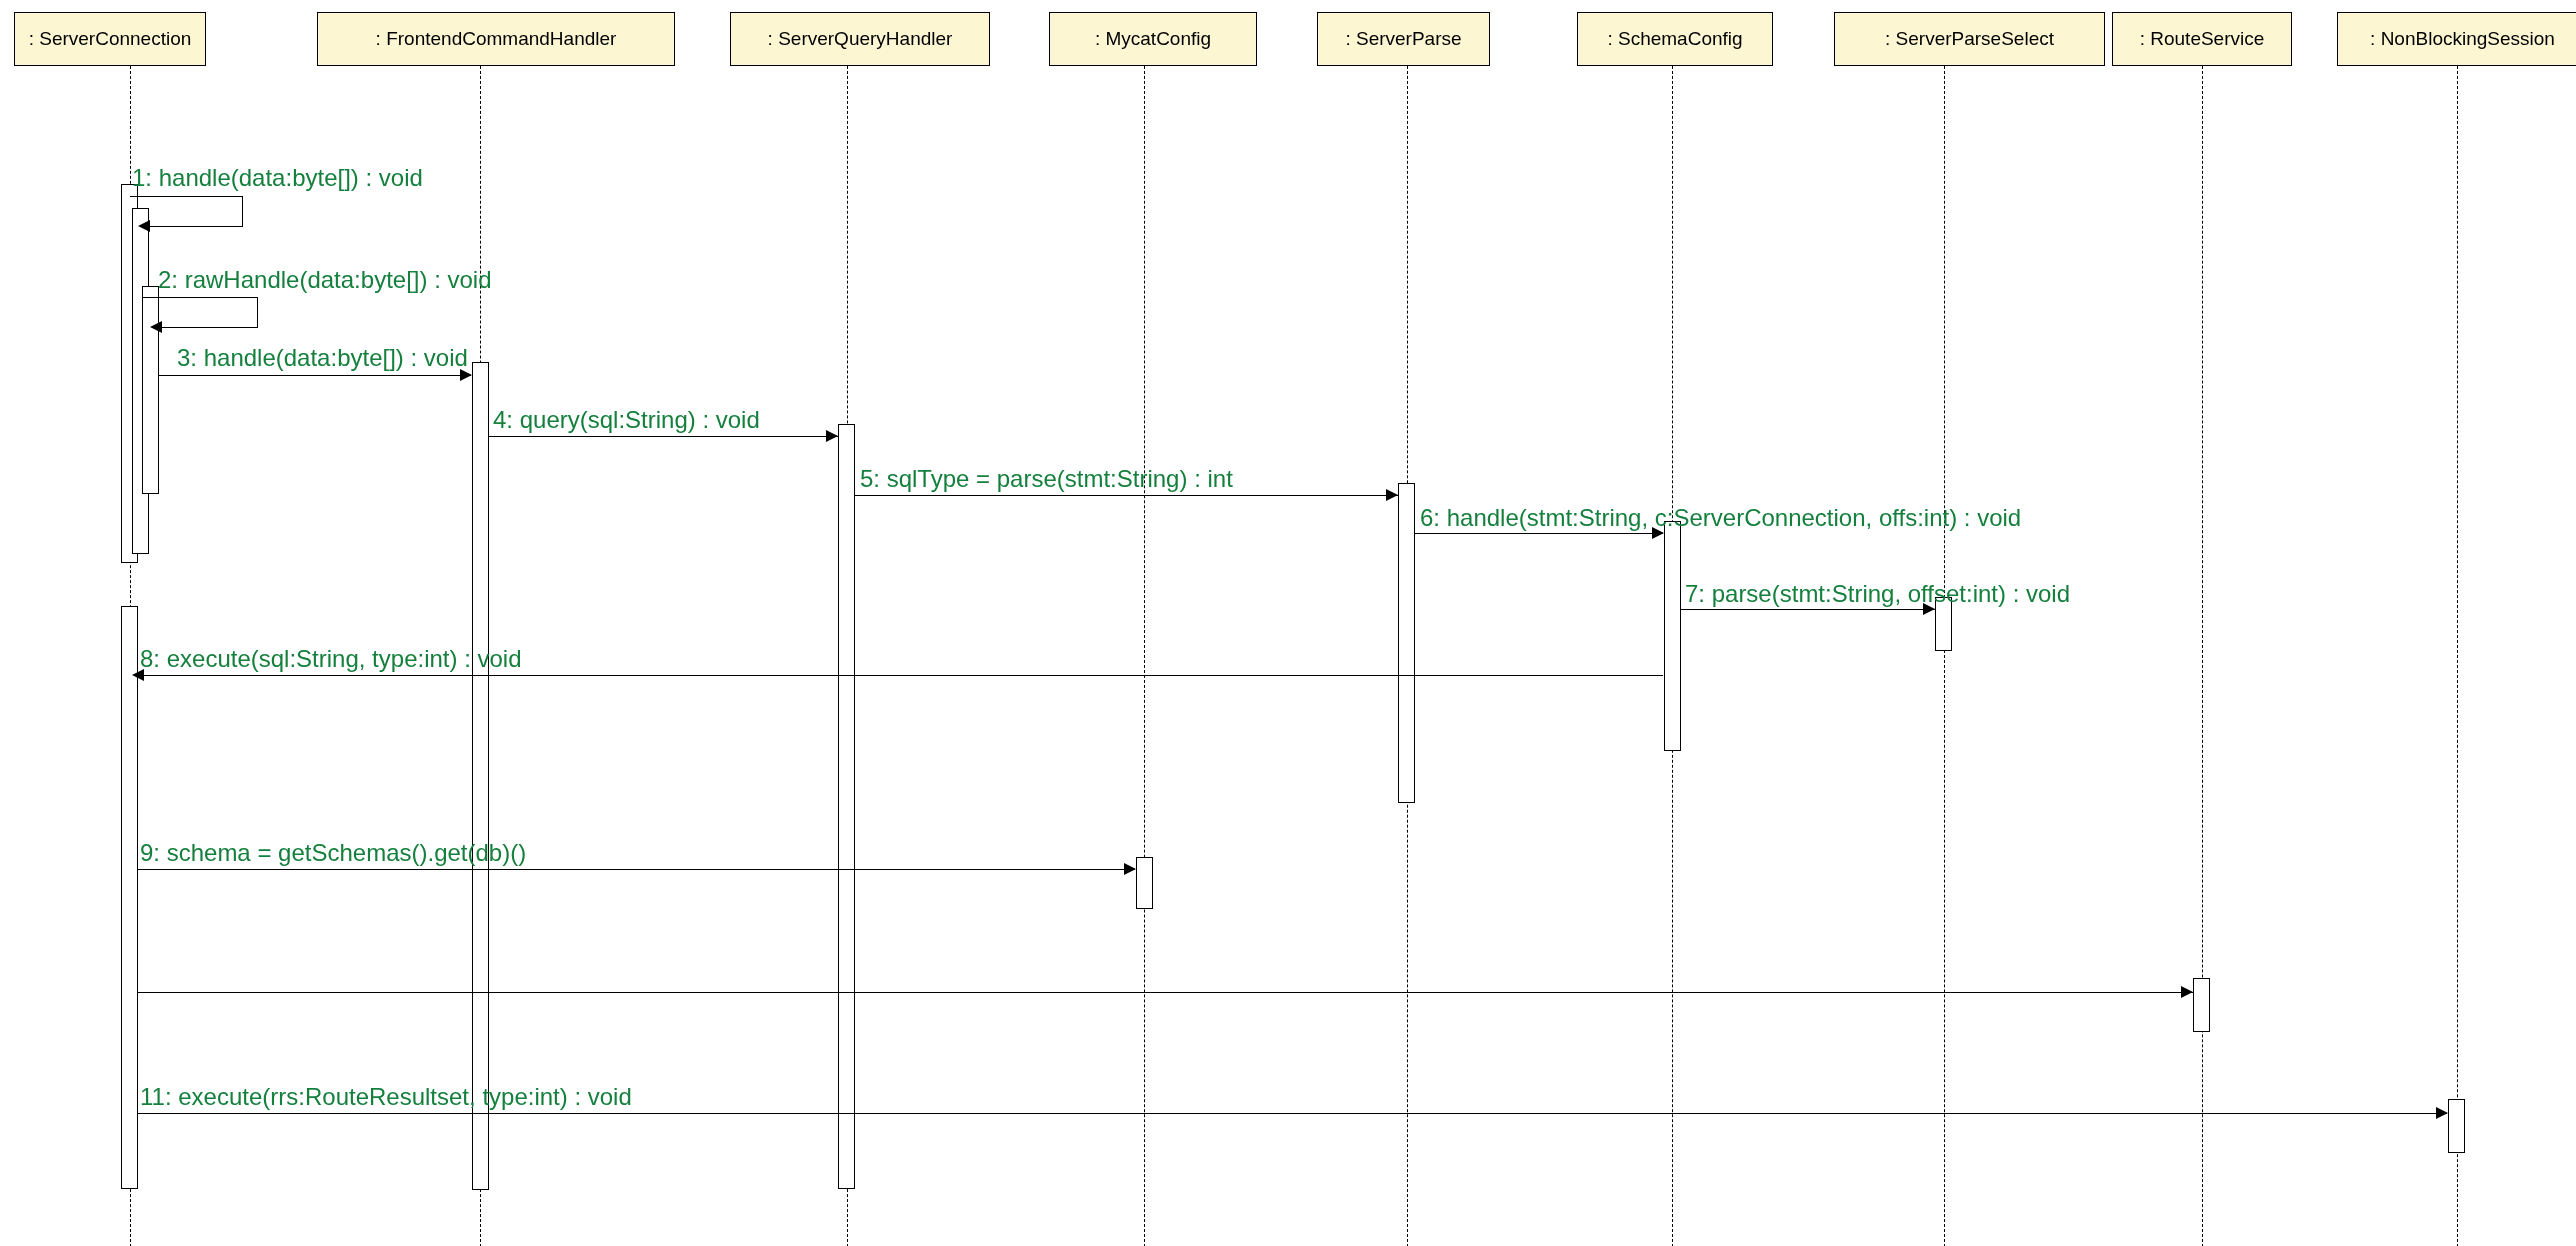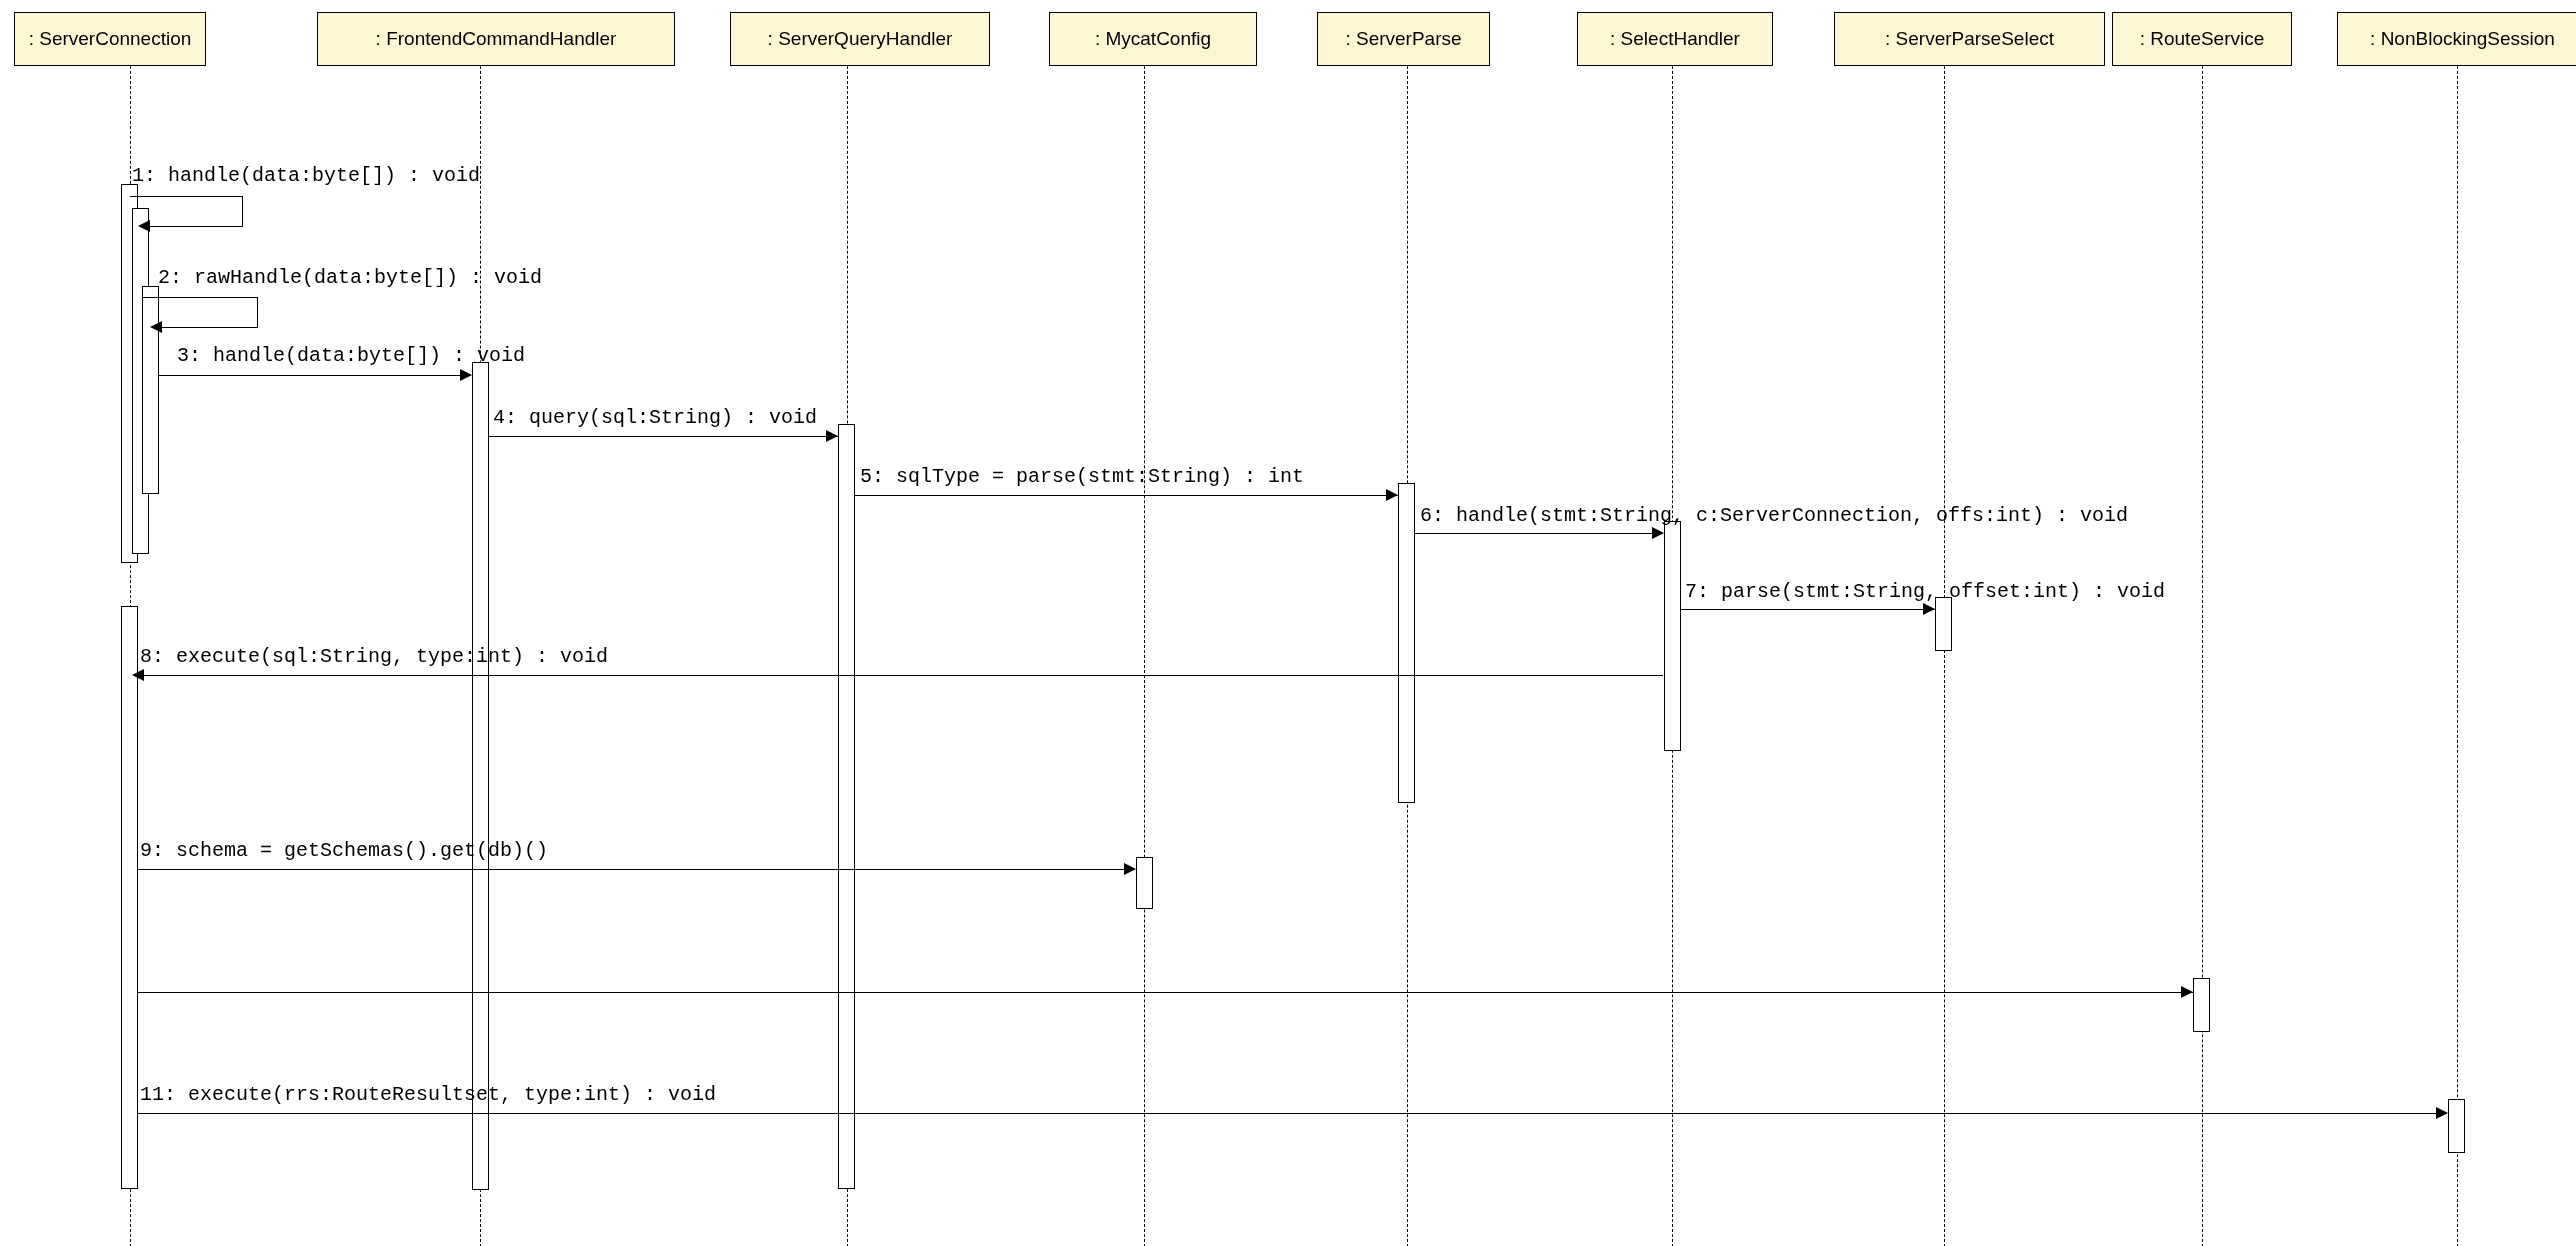--- a/index.html
+++ b/index.html
@@ -61,25 +61,24 @@
     border-bottom: 6px solid transparent;
     border-left: 12px solid #000000;
   }
   .arrow.left {
     border-top: 6px solid transparent;
     border-bottom: 6px solid transparent;
     border-right: 12px solid #000000;
   }
   .msg-label {
     position: absolute;
-    font-size: 20px;
-    color: #000000;
+    font-size: 24px;
+    color: #15803d;
     white-space: nowrap;
     line-height: 1;
-    font-family: Liberation Mono, monospace;
   }
 </style>
 </head>
 <body>
 
 <div id="canvas">
 
   <div class="lifeline-head" style="left:14px;  top:12px; width:192px;">
       <span>: ServerConnection</span>
     </div>
@@ -89,21 +88,21 @@
   <div class="lifeline-head" style="left:730px; top:12px; width:260px;">
       <span>: ServerQueryHandler</span>
     </div>
   <div class="lifeline-head" style="left:1049px;top:12px; width:208px;">
       <span>: MycatConfig</span>
     </div>
   <div class="lifeline-head" style="left:1317px;top:12px; width:173px;">
       <span>: ServerParse</span>
     </div>
   <div class="lifeline-head" style="left:1577px;top:12px; width:196px;">
-      <span>: SelectHandler</span>
+      <span>: SchemaConfig</span>
     </div>
   <div class="lifeline-head" style="left:1834px;top:12px; width:271px;text-align:center;">
       <span>: ServerParseSelect</span>
     </div>
   <div class="lifeline-head" style="left:2112px;top:12px; width:180px;text-align:right;">
       <span>: RouteService</span>
     </div>
   <div class="lifeline-head" style="left:2337px;top:12px; width:251px;">
       <span>: NonBlockingSession</span>
     </div>

